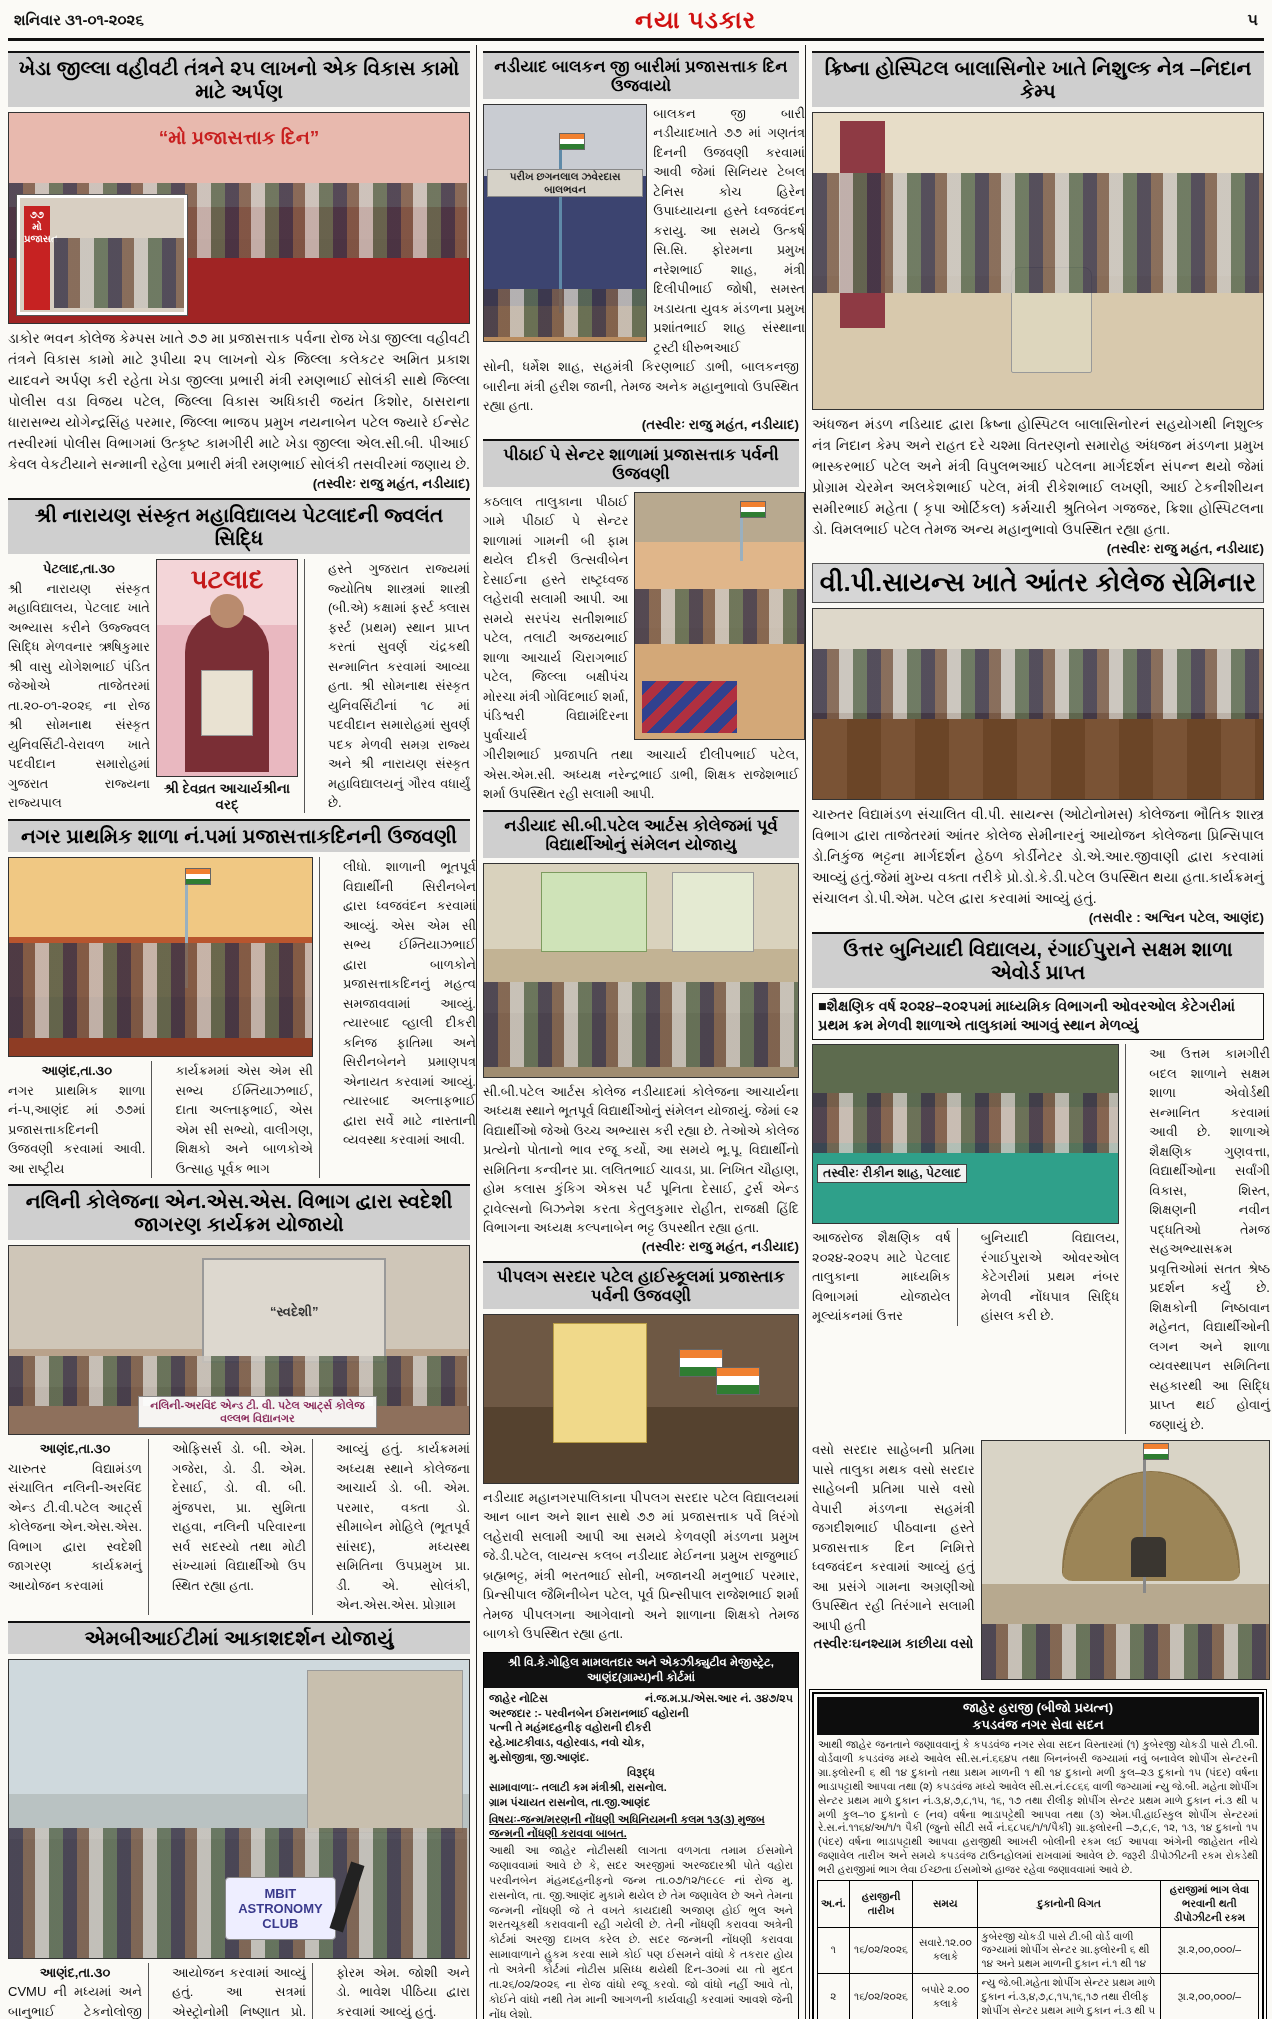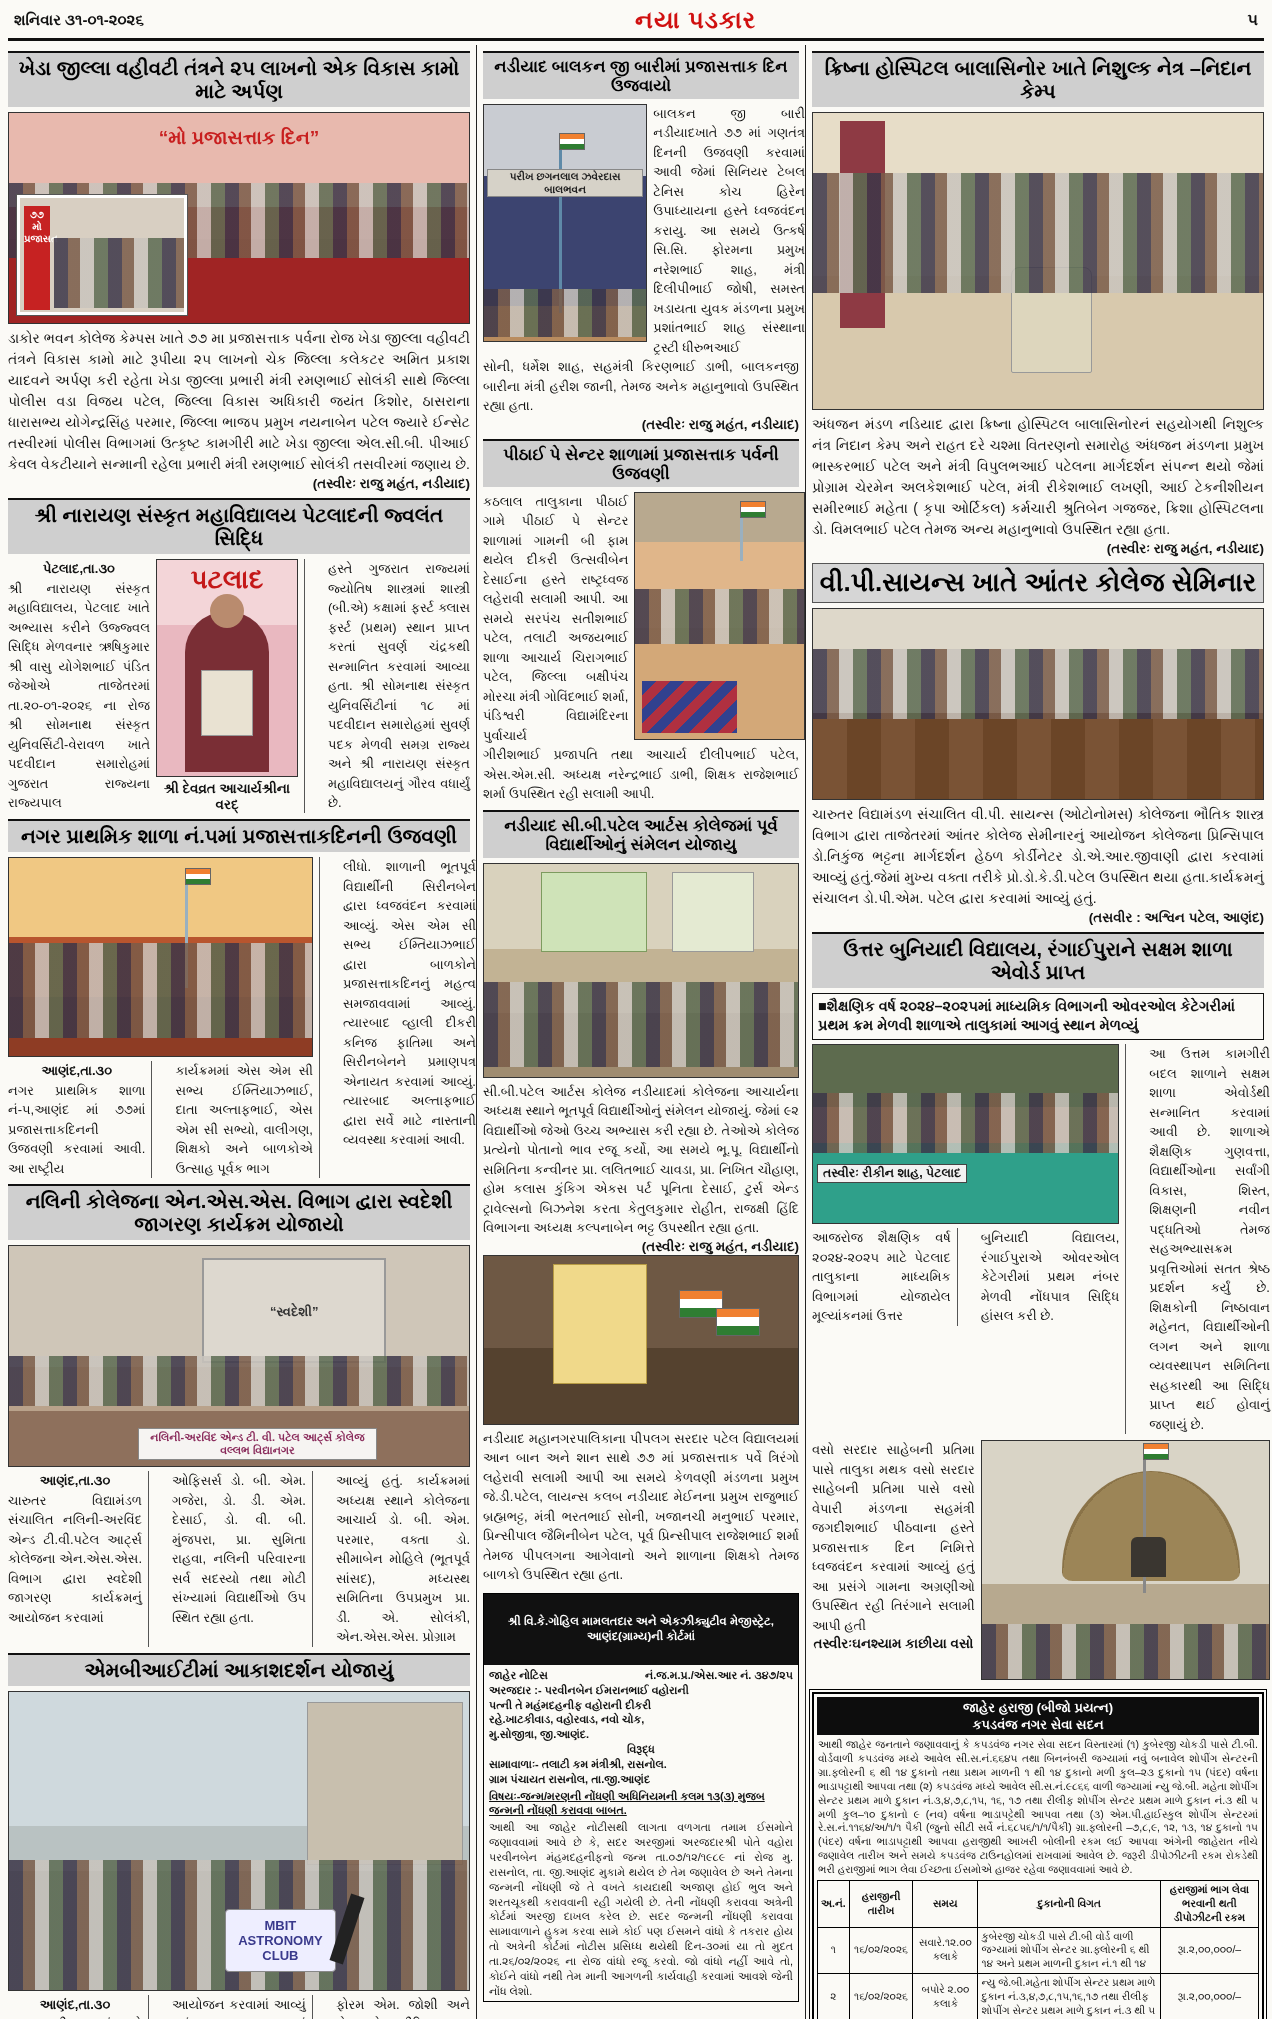--- a/index.html
+++ b/index.html
@@ -37,21 +37,21 @@
   .crowd { position:absolute; left:0; right:0; background:repeating-linear-gradient(90deg,#3c3648 0 14px,#7a5c49 14px 26px,#c9c4bd 26px 40px,#5c6b52 40px 54px); opacity:.85; }
   .flag3 { position:absolute; width:26px; height:17px; border:1px solid #666; }
   .flag3 div { height:33.3%; }
   .f-sa { background:#f08030; } .f-wh { background:#fff; } .f-gr { background:#2f7d32; }
   .pole { position:absolute; width:3px; background:#9ab0bf; }
   .banner-strip { position:absolute; background:rgba(255,255,255,.92); border:1px solid #888; text-align:center; font-weight:bold; }
   .overlay-cap { position:absolute; background:#f2f2f2; border:1px solid #444; font-weight:bold; font-size:12.5px; padding:1px 5px; }
 
   
   .notice { border:1.5px solid #000; margin-top:8px; padding:3px 5px; font-size:11px; line-height:1.35; }
-  .notice .nhead { background:#111; color:#fff; font-weight:bold; text-align:center; font-size:11.5px; padding:20px; margin:-3px -5px 3px -5px; }
+  .notice .nhead { background:#111; color:#fff; font-weight:bold; text-align:center; font-size:11.5px; padding:2px; margin:-3px -5px 3px -5px; }
   .notice .row { display:flex; justify-content:space-between; font-weight:bold; }
   .prelines { white-space:pre-line; }
   .subj { font-weight:bold; text-decoration:underline; margin:2px 0; }
   .njust { text-align:justify; }
   .vs { text-align:center; font-weight:bold; }
 
   
   .auction { border:2px solid #000; outline:1px solid #000; outline-offset:2px; margin-top:8px; padding:3px; font-size:10.5px; line-height:1.32; }
   .auction .ahead { background:#0d0d0d; color:#fff; text-align:center; font-weight:bold; font-size:13px; padding:2px; }
   .auction .intro { text-align:justify; margin:3px 1px; }
@@ -125,21 +125,21 @@
               <span class="dateline">આણંદ,તા.૩૦</span>
               <span>નગર પ્રાથમિક શાળા નં-૫,આણંદ માં ૭૭માં પ્રજાસત્તાકદિનની ઉજવણી કરવામાં આવી. આ રાષ્ટ્રીય</span>
             </div>
             <div class="bodytxt sm vline">કાર્યક્રમમાં એસ એમ સી સભ્ય ઈમ્તિયાઝભાઈ, દાતા અલ્તાફભાઈ, એસ એમ સી સભ્યો, વાલીગણ, શિક્ષકો અને બાળકોએ ઉત્સાહ પૂર્વક ભાગ</div>
           </div>
         </div>
         <div class="bodytxt sm vline" style="width:34%;flex:none;">લીધો. શાળાની ભૂતપૂર્વ વિદ્યાર્થીની સિરીનબેન દ્વારા ધ્વજવંદન કરવામાં આવ્યું. એસ એમ સી સભ્ય ઈમ્તિયાઝભાઈ દ્વારા બાળકોને પ્રજાસત્તાકદિનનું મહત્વ સમજાવવામાં આવ્યું. ત્યારબાદ વ્હાલી દીકરી કનિજ ફાતિમા અને સિરીનબેનને પ્રમાણપત્ર એનાયત કરવામાં આવ્યું. ત્યારબાદ અલ્તાફભાઈ દ્વારા સર્વે માટે નાસ્તાની વ્યવસ્થા કરવામાં આવી.</div>
       </div>
 
       <div class="hl">નલિની કોલેજના એન.એસ.એસ. વિભાગ દ્વારા સ્વદેશી જાગરણ કાર્યક્રમ યોજાયો</div>
-      <div class="photo" style="height:222px;background:linear-gradient(180deg,#cfc6b8 0 55%,#b9a28b 55% 75%,#8e705c 75% 100%);">
+      <div class="photo" style="height:190px;background:linear-gradient(180deg,#cfc6b8 0 55%,#b9a28b 55% 75%,#8e705c 75% 100%);">
         <div style="position:absolute;right:18%;top:12px;width:40%;height:105px;background:#ddd8cf;border:2px solid #999;">
           <div style="text-align:center;font-weight:bold;color:#333;font-size:13px;margin-top:44px;">“સ્વદેશી”</div>
         </div>
         <div class="crowd" style="top:110px;height:50px;"></div>
         <div class="banner-strip" style="left:28%;bottom:6px;width:52%;padding:2px;font-size:11px;color:#8a2c5c;">
           <div>નલિની-અરવિંદ એન્ડ ટી. વી. પટેલ આર્ટ્સ કોલેજ</div>
           <div>વલ્લભ વિદ્યાનગર</div>
         </div>
       </div>
       <div class="split">
@@ -216,20 +216,21 @@
 
       <div class="hl mid">નડીયાદ સી.બી.પટેલ આર્ટસ કોલેજમાં પૂર્વ વિદ્યાર્થીઓનું સંમેલન યોજાયુ</div>
       <div class="photo" style="height:215px;background:linear-gradient(180deg,#d9d2bd 0 40%,#c2b394 40% 70%,#9f8c70 70% 100%);">
         <div style="position:absolute;left:18%;top:8px;width:34%;height:80px;background:#cfe3b8;border:1px solid #7d9b5f;"></div>
         <div style="position:absolute;right:14%;top:8px;width:26%;height:80px;background:#e4ead2;border:1px solid #999;"></div>
         <div class="crowd" style="bottom:10px;height:85px;"></div>
       </div>
       <p class="bodytxt sm">સી.બી.પટેલ આર્ટસ કોલેજ નડીયાદમાં કોલેજના આચાર્યના અધ્યક્ષ સ્થાને ભૂતપૂર્વ વિદ્યાર્થીઓનું સંમેલન યોજાયું. જેમાં ૯૨ વિદ્યાર્થીઓ જેઓ ઉચ્ચ અભ્યાસ કરી રહ્યા છે.  તેઓએ કોલેજ પ્રત્યેનો પોતાનો ભાવ રજૂ કર્યો, આ સમયે ભૂ.પૂ. વિદ્યાર્થીનો સમિતિના કન્વીનર પ્રા. લલિતભાઈ ચાવડા, પ્રા. નિખિત ચૌહાણ, હોમ કલાસ કુંકિગ એકસ પર્ટ પૂનિતા દેસાઈ, ટુર્સ એન્ડ ટ્રાવેલ્સનો બિઝનેશ કરતા કેતુલકુમાર રોહીત, રાજક્ષી હિંદિ વિભાગના અધ્યક્ષ કલ્પનાબેન ભટ્ટ ઉપસ્થીત રહ્યા હતા.</p>
       <div class="cap">(તસ્વીરઃ રાજુ મહંત, નડીયાદ)</div>
 
+      <div class="hl mid">પીપલગ સરદાર પટેલ હાઈસ્કૂલમાં પ્રજાસ્તાક પર્વની ઉજવણી</div>
       <div class="photo" style="height:170px;background:linear-gradient(180deg,#6e5844 0 55%,#55422f 55% 100%);">
         <div style="position:absolute;left:22%;top:8px;width:30%;height:120px;background:#f0d98a;border:1px solid #b79b44;"></div>
         <div class="flag3" style="right:24%;top:34px;width:44px;height:28px;">
             <div class="f-sa"></div>
             <div class="f-wh"></div>
             <div class="f-gr"></div>
           </div>
         <div class="flag3" style="right:12%;top:52px;width:44px;height:28px;">
             <div class="f-sa"></div>
             <div class="f-wh"></div>

